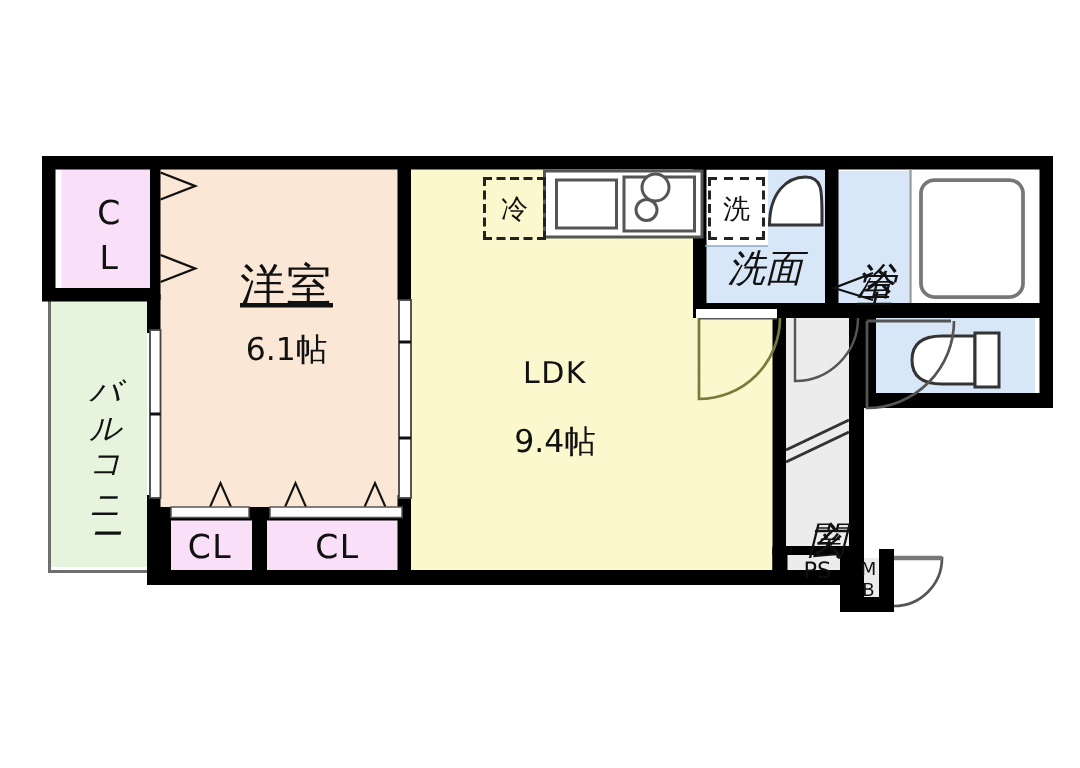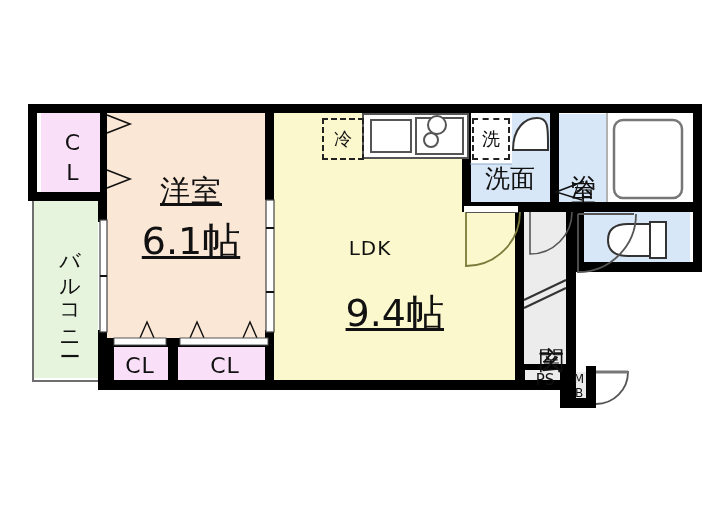--- a/index.html
+++ b/index.html
@@ -34,24 +34,24 @@
   
   .lbl {
     position: absolute;
     color: #111111;
     text-align: center;
     line-height: 1.05;
     white-space: pre;
     user-select: none;
   }
   .lbl-room   { font-size: 30px; font-weight: 400; letter-spacing: 1px; }
-  .lbl-area   { font-size: 38px; font-weight: 400; letter-spacing: 0px; text-decoration: underline; }
+  .lbl-area   { font-size: 21px; font-weight: 400; letter-spacing: 0px; }
   .lbl-ldk    { font-size: 20px; font-weight: 400; letter-spacing: 1px; }
   .lbl-cl     { font-size: 22px; font-weight: 400; letter-spacing: 1px; }
-  .lbl-med    { font-size: 21px; font-weight: 400; }
+  .lbl-med    { font-size: 21px; font-weight: 400; font-style: italic; }
   .lbl-small  { font-size: 15px; font-weight: 400; }
   .lbl-tiny   { font-size: 12px; font-weight: 400; }
   .vert {
     writing-mode: vertical-rl;
     text-orientation: upright;
     letter-spacing: 3px;
     line-height: 1;
   }
 
   
@@ -241,21 +241,21 @@
   </div>
 
   <div class="appliance" style="left:472px; top:118px; width:38px; height:42px;">
     <span>洗</span>
   </div>
 
   <div class="lbl lbl-room" style="left:136px; top:175px; width:110px;text-decoration:underline;">洋室</div>
   <div class="lbl lbl-area" style="left:128px; top:222px; width:126px;">6.1帖</div>
 
   <div class="lbl lbl-ldk" style="left:300px; top:238px; width:140px;">LDK</div>
-  <div class="lbl lbl-area" style="left:296px; top:294px; width:148px;text-align:right;">9.4帖</div>
+  <div class="lbl lbl-area" style="left:296px; top:283px; width:148px;">9.4帖</div>
 
   <div class="lbl lbl-med vert" style="left:52px; top:218px; height:148px; width:28px;">バルコニー</div>
 
   <div class="lbl lbl-med" style="left:472px; top:166px; width:76px; font-size:25px;">洗面</div>
 
   <div class="lbl lbl-med vert" style="left:566px; top:122px; height:72px; width:30px; font-size:25px;">浴室</div>
 
   <div class="lbl lbl-med vert" style="left:534px; top:296px; height:66px; width:30px; font-size:25px;">玄関</div>
 
   <div class="lbl lbl-cl" style="left:43px; top:128px; width:60px; line-height:1.35;"><span><div>C</div><div>L</div></span></div>

